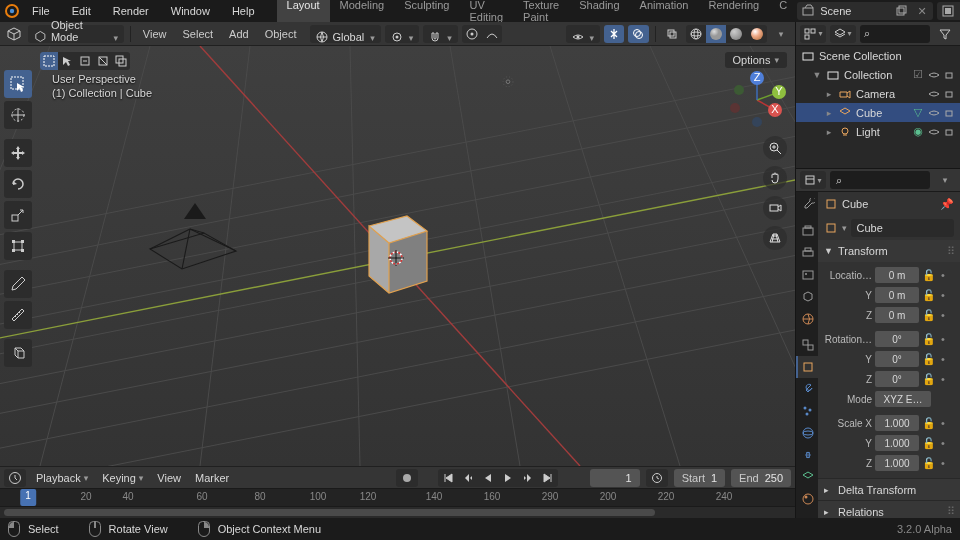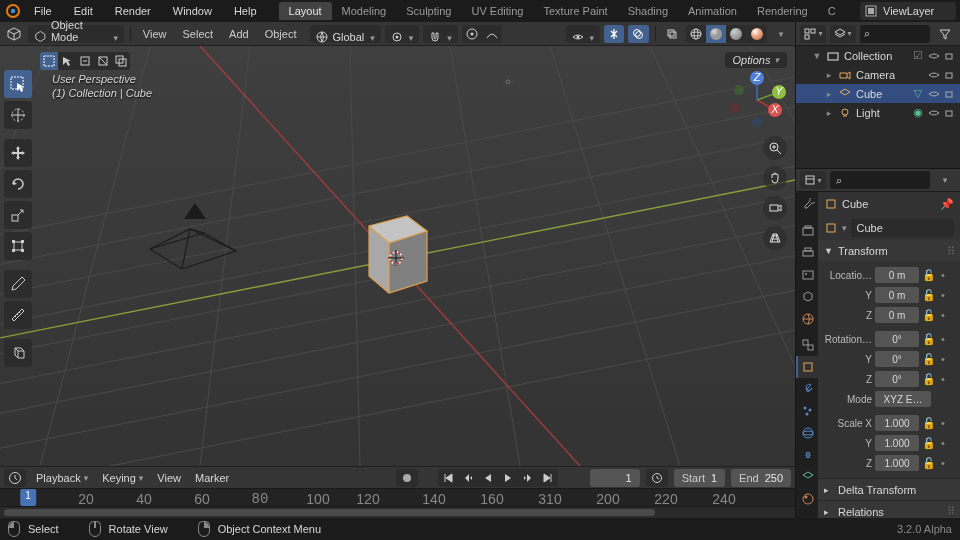--- a/index.html
+++ b/index.html
@@ -24,21 +24,21 @@
 .tb-icn{width:22px;height:18px;display:flex;align-items:center;justify-content:center;cursor:pointer;border-radius:3px;color:#ccc;}
 .tb-icn.on{background:#446290;}
 .tb-sep{width:1px;height:16px;background:#222;margin:0 2px;}
 .toolbar2 .spacer{flex:1;}
 .btncluster{display:flex;background:#2c2c2c;border-radius:3px;overflow:hidden;}
 .btncluster .tb-icn{border-radius:0;}
 .sphere{width:12px;height:12px;border-radius:50%;background:radial-gradient(circle at 35% 30%,#fff,#888 45%,#333);}
 .sphere.flat{background:radial-gradient(circle at 35% 30%,#ddd,#999 40%,#999);}
 .sphere.mat{background:radial-gradient(circle at 35% 30%,#ccc,#777);}
 .sphere.rend{background:radial-gradient(circle at 35% 30%,#fff,#ea8 40%,#a63);}
-.viewport-wrap { flex:1; position: relative; background:#393939; overflow:hidden;font-style:italic; }
+.viewport-wrap { flex:1; position: relative; background:#393939; overflow:hidden; }
 .segbtns{position:absolute;top:6px;left:40px;display:flex;background:#2c2c2c;border-radius:3px;overflow:hidden;}
 .segbtns div{width:18px;height:18px;display:flex;align-items:center;justify-content:center;cursor:pointer;color:#bbb;}
 .segbtns div.on{background:#446290;color:#fff;}
 .options-btn{position:absolute;top:6px;right:8px;background:#2c2c2c;padding:2px 8px;border-radius:3px;cursor:pointer;display:flex;align-items:center;gap:4px;}
 .persp-text{position:absolute;top:26px;left:52px;color:#e8e8e8;font-size:11px;line-height:14px;text-shadow:0 1px 2px #000;}
 .left-tools{position:absolute;top:24px;left:4px;display:flex;flex-direction:column;gap:3px;}
 .tool-btn{width:28px;height:28px;background:#2c2c2c;border-radius:3px;display:flex;align-items:center;justify-content:center;cursor:pointer;color:#ccc;}
 .tool-btn.active{background:#446290;color:#fff;}
 .right-gizmos{position:absolute;top:90px;right:8px;display:flex;flex-direction:column;gap:6px;}
 .giz-btn{width:24px;height:24px;background:rgba(44,44,44,.7);border-radius:12px;display:flex;align-items:center;justify-content:center;cursor:pointer;color:#ddd;}
@@ -49,21 +49,21 @@
 .cursor3d{position:absolute;left:388px;top:204px;width:16px;height:16px;}
 .timeline{height:22px;background:#353535;display:flex;align-items:center;padding:0 4px;gap:6px;border-top:1px solid #202020;}
 .timeline .tl-drop{display:flex;align-items:center;gap:3px;cursor:pointer;padding:1px 4px;border-radius:3px;}
 .timeline .spacer{flex:1;}
 .play-controls{display:flex;gap:0;background:#2c2c2c;border-radius:3px;overflow:hidden;}
 .play-controls div{width:20px;height:18px;display:flex;align-items:center;justify-content:center;cursor:pointer;color:#ccc;}
 .numfield{background:#545454;height:18px;display:flex;align-items:center;padding:0 8px;border-radius:3px;gap:6px;min-width:50px;cursor:pointer;}
 .numfield .lbl{color:#ccc;}
 .numfield .val{color:#e5e5e5;margin-left:auto;}
 .ruler{height:18px;background:#232323;position:relative;border-top:1px solid #1a1a1a;}
-.ruler .tick{position:absolute;top:2px;font-size:14px;color:#888;transform:translateX(-50%);}
+.ruler .tick{position:absolute;top:2px;font-size:10px;color:#888;transform:translateX(-50%);}
 .ruler .playhead{position:absolute;top:0;bottom:0;background:#4772b3;color:#fff;font-size:10px;padding:1px 5px;border-radius:2px;transform:translateX(-50%);}
 .scrollbar-h{height:12px;background:#2a2a2a;position:relative;border-top:1px solid #1a1a1a;}
 .scrollbar-h .thumb{position:absolute;top:2px;bottom:2px;left:4px;right:140px;background:#4a4a4a;border-radius:4px;}
 .statusbar{height:22px;background:#1b1b1b;display:flex;align-items:center;padding:0 8px;gap:30px;}
 .statusbar .item{display:flex;align-items:center;gap:8px;color:#888;}
 .statusbar .ver{margin-left:auto;color:#888;}
 .mouse-ic{width:12px;height:16px;border:1px solid #888;border-radius:6px 6px 8px 8px;position:relative;}
 .mouse-ic.l::before{content:"";position:absolute;left:0;top:0;width:50%;height:40%;background:#888;border-top-left-radius:5px;}
 .mouse-ic.m::before{content:"";position:absolute;left:40%;top:0;width:20%;height:40%;background:#888;}
 .mouse-ic.r::before{content:"";position:absolute;right:0;top:0;width:50%;height:40%;background:#888;border-top-right-radius:5px;}
@@ -129,20 +129,36 @@
     <span>Modeling</span>
     <span>Sculpting</span>
     <span>UV Editing</span>
     <span>Texture Paint</span>
     <span>Shading</span>
     <span>Animation</span>
     <span>Rendering</span>
     <span>C</span>
   </div>
   <div class="right">
+    <div class="scene-pill">
+      <div class="ic">
+          <svg width="14" height="14" viewBox="0 0 14 14">
+            <rect x="2" y="4" width="10" height="7" fill="none" stroke="#aaa"></rect>
+            <path d="M4 4 L6 1 L10 1 L12 4" fill="none" stroke="#aaa"></path>
+          </svg>
+        </div>
+      <div class="txt">Scene</div>
+      <div class="minibtn">
+          <svg width="12" height="12" viewBox="0 0 12 12">
+            <rect x="1" y="3" width="7" height="7" fill="none" stroke="#aaa"></rect>
+            <rect x="3" y="1" width="7" height="7" fill="none" stroke="#aaa"></rect>
+          </svg>
+        </div>
+      <div class="minibtn">✕</div>
+    </div>
     <div class="viewlayer-pill">
       <div class="ic">
           <svg width="14" height="14" viewBox="0 0 14 14">
             <rect x="2" y="2" width="10" height="10" fill="none" stroke="#aaa"></rect>
             <rect x="4" y="4" width="6" height="6" fill="#aaa"></rect>
           </svg>
         </div>
       <div class="txt">ViewLayer</div>
 
     </div>
@@ -544,28 +560,28 @@
         </div>
   <div class="numfield">
           <span class="lbl">End</span>
           <span class="val">250</span>
         </div>
 </div>
 
 <div class="ruler">
   <div class="playhead" style="left:28px;">1</div>
 <div class="tick" style="left: 86px;">20</div>
-        <div class="tick" style="left: 144px;">40</div>
+        <div class="tick" style="left: 128px;">40</div>
         <div class="tick" style="left: 202px;">60</div>
-        <div class="tick" style="left: 260px; font-family: Liberation Mono, monospace;">80</div>
+        <div class="tick" style="left: 260px;">80</div>
         <div class="tick" style="left: 318px;">100</div>
         <div class="tick" style="left: 368px;">120</div>
         <div class="tick" style="left: 434px;">140</div>
         <div class="tick" style="left: 492px;">160</div>
-        <div class="tick" style="left: 550px;">310</div>
+        <div class="tick" style="left: 550px;">290</div>
         <div class="tick" style="left: 608px;">200</div>
         <div class="tick" style="left: 666px;">220</div>
         <div class="tick" style="left: 724px;">240</div>
       </div>
 <div class="scrollbar-h">
         <div class="thumb"></div>
       </div>
 
 </div>
 
@@ -588,20 +604,28 @@
     <div class="search">
           <span>⌕</span>
         </div>
     <div class="tb-icn">
           <svg width="12" height="12" viewBox="0 0 12 12">
             <path d="M1 2 L11 2 L7 7 L7 11 L5 10 L5 7 Z" fill="none" stroke="#ccc"></path>
           </svg>
         </div>
   </div>
   <div class="outliner">
+    <div class="ol-row">
+      <div class="ic">
+            <svg width="14" height="14" viewBox="0 0 14 14">
+              <rect x="2" y="4" width="10" height="7" fill="none" stroke="#e5e5e5"></rect>
+            </svg>
+          </div>
+      <div class="nm">Scene Collection</div>
+    </div>
     <div class="ol-row ol-indent1">
       <div class="disc">▼</div>
       <div class="ic">
             <svg width="14" height="14" viewBox="0 0 14 14">
               <rect x="2" y="4" width="10" height="7" fill="none" stroke="#e5e5e5"></rect>
             </svg>
           </div>
       <div class="nm">Collection</div>
       <div class="acts">
             <div>☑</div>

